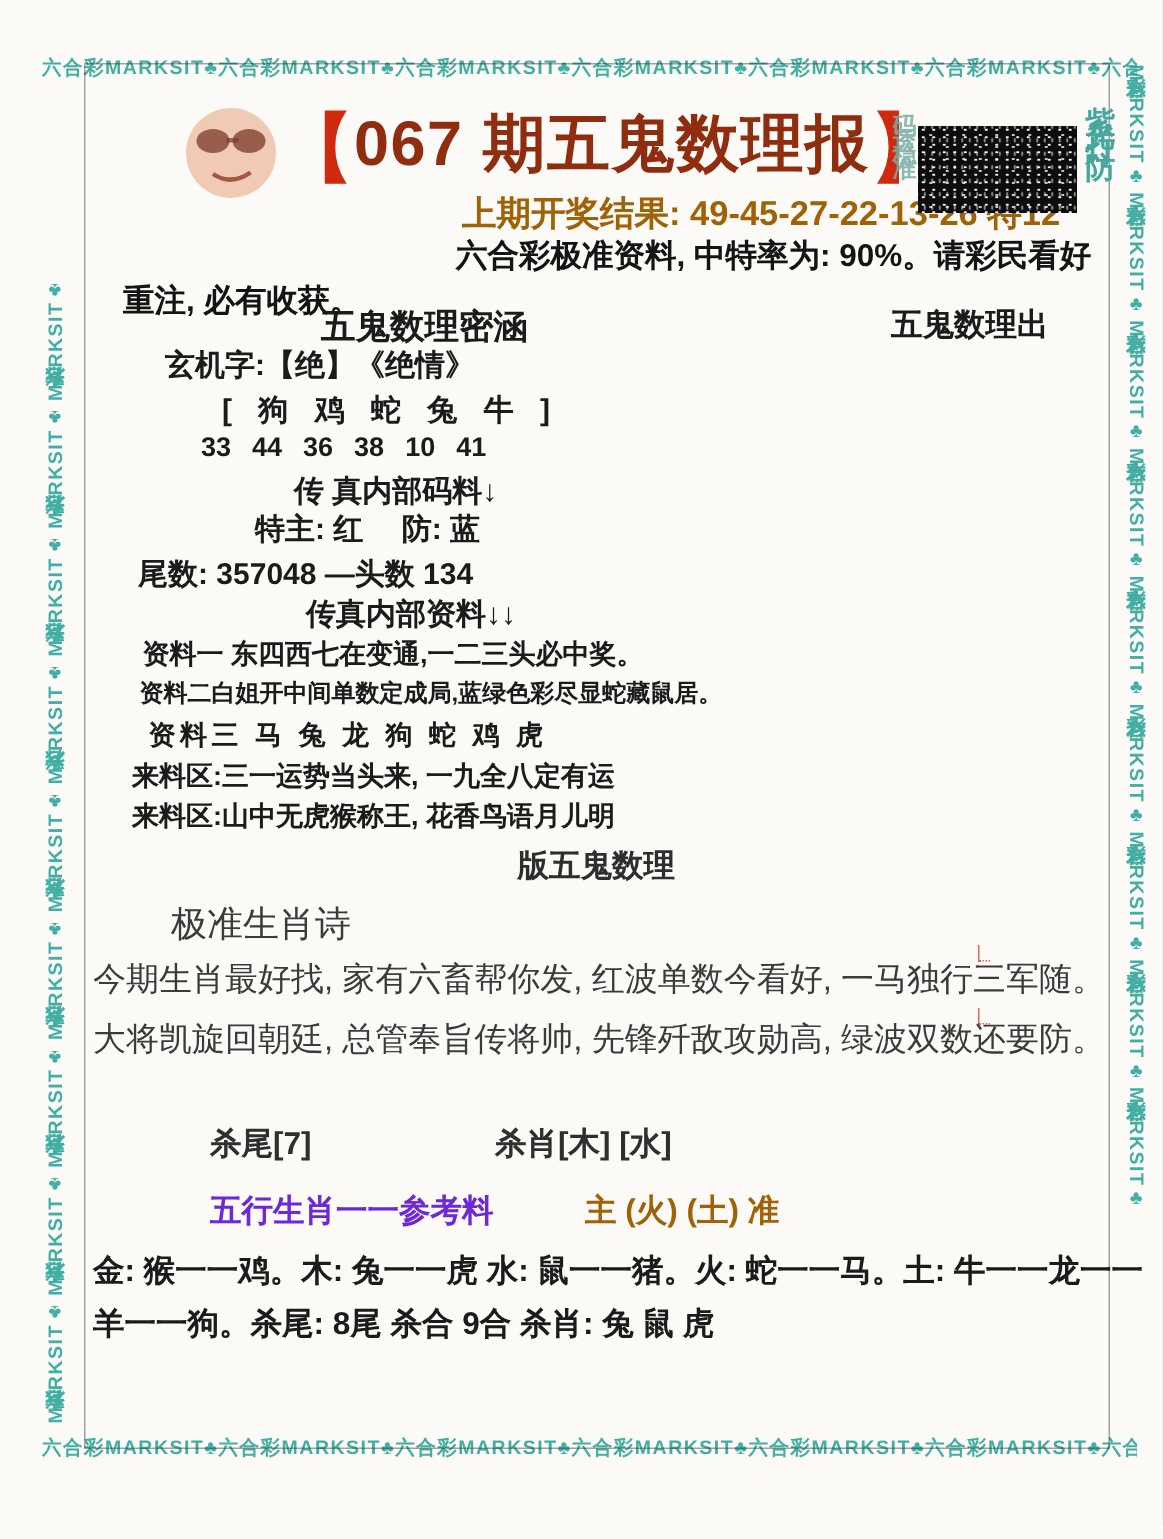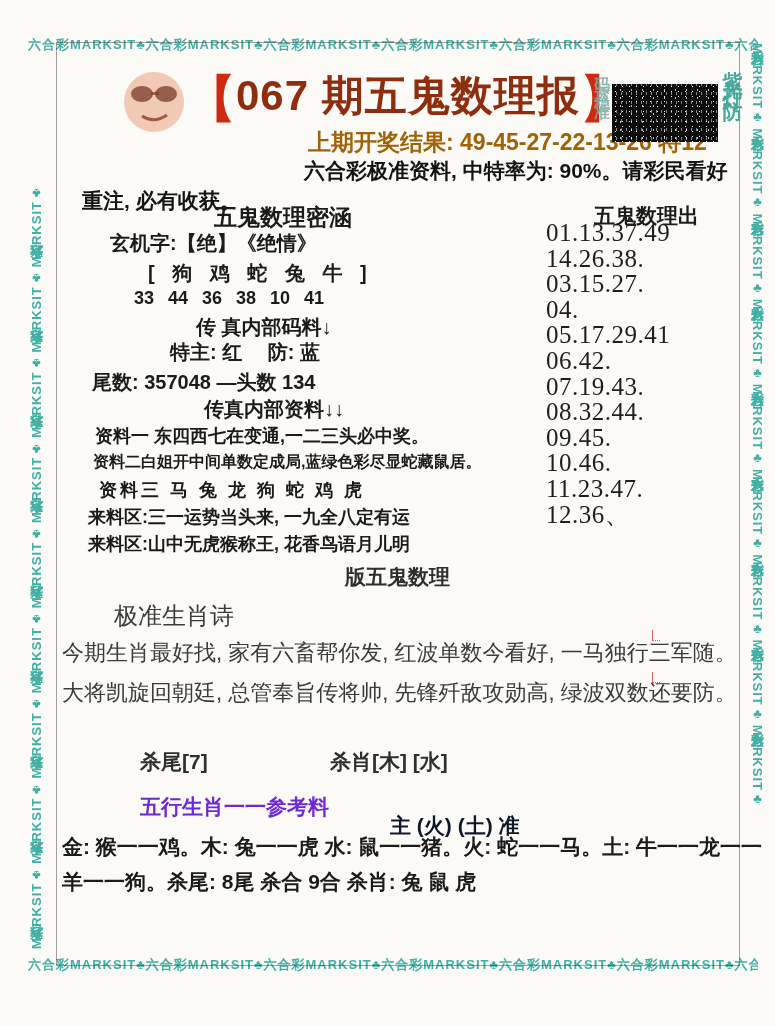--- a/index.html
+++ b/index.html
@@ -88,43 +88,29 @@
   <div class="ln" style="left:122px;top:339px;font-size:20px;margin-left:48px;">特主: 红　 防: 蓝</div>
   <div class="ln" style="left:92px;top:369px;font-size:20px;">尾数: 357048 —头数 134</div>
   <div class="ln" style="left:204px;top:396px;font-size:20px;">传真内部资料↓↓</div>
   <div class="ln" style="left:95px;top:424px;font-size:18px;">资料一 东四西七在变通,一二三头必中奖。</div>
   <div class="ln" style="left:93px;top:452px;font-size:16px;">资料二白姐开中间单数定成局,蓝绿色彩尽显蛇藏鼠居。</div>
   <div class="ln" style="left:99px;top:478px;font-size:18px;letter-spacing:3px;">资料三 马 兔 龙 狗 蛇 鸡 虎</div>
   <div class="ln" style="left:88px;top:505px;font-size:18px;">来料区:三一运势当头来, 一九全八定有运</div>
   <div class="ln" style="left:88px;top:532px;font-size:18px;">来料区:山中无虎猴称王, 花香鸟语月儿明</div>
 
   <div class="ln" style="left:594px;top:202px;font-size:21px;">五鬼数理出</div>
-  <div class="num-col">
-    <div>01.13.37.49</div>
-    <div>14.26.38.</div>
-    <div>03.15.27.</div>
-    <div>04.</div>
-    <div>05.17.29.41</div>
-    <div>06.42.</div>
-    <div>07.19.43.</div>
-    <div>08.32.44.</div>
-    <div>09.45.</div>
-    <div>10.46.</div>
-    <div>11.23.47.</div>
-    <div>12.36、</div>
-  </div>
 
   <div class="ln" style="left:345px;top:563px;font-size:21px;color:#2e2e2e;">版五鬼数理</div>
   <div class="ln poem" style="left:114px;top:600px;font-size:24px;">极准生肖诗</div>
   <div class="ln poem" style="left:62px;top:638px;">今期生肖最好找, 家有六畜帮你发, 红波单数今看好, 一马独行三军随。</div>
   <div class="ln poem" style="left:62px;top:678px;">大将凯旋回朝廷, 总管奉旨传将帅, 先锋歼敌攻勋高, 绿波双数还要防。</div>
   <div class="red-mark" style="left:652px;top:630px;"></div>
   <div class="red-mark" style="left:652px;top:672px;"></div>
 
   <div class="ln" style="left:140px;top:748px;font-size:21px;color:#2f2f2f;">杀尾[7]</div>
   <div class="ln" style="left:330px;top:748px;font-size:21px;color:#2f2f2f;">杀肖[木] [水]</div>
   <div class="ln" style="left:140px;top:793px;font-size:21px;color:#6d28d9;">五行生肖一一参考料</div>
-  <div class="ln" style="left:390px;top:812px;font-size:21px;color:#0f172a;">主 (火) (土) 准</div>
+  <div class="ln" style="left:390px;top:793px;font-size:21px;color:#a16207;">主 (火) (土) 准</div>
   <div class="ln" style="left:62px;top:833px;font-size:21px;">金: 猴一一鸡。木: 兔一一虎 水: 鼠一一猪。火: 蛇一一马。土: 牛一一龙一一</div>
   <div class="ln" style="left:62px;top:868px;font-size:21px;">羊一一狗。杀尾: 8尾 杀合 9合 杀肖: 兔 鼠 虎</div>
 
 
 </div>
 
 </body></html>

